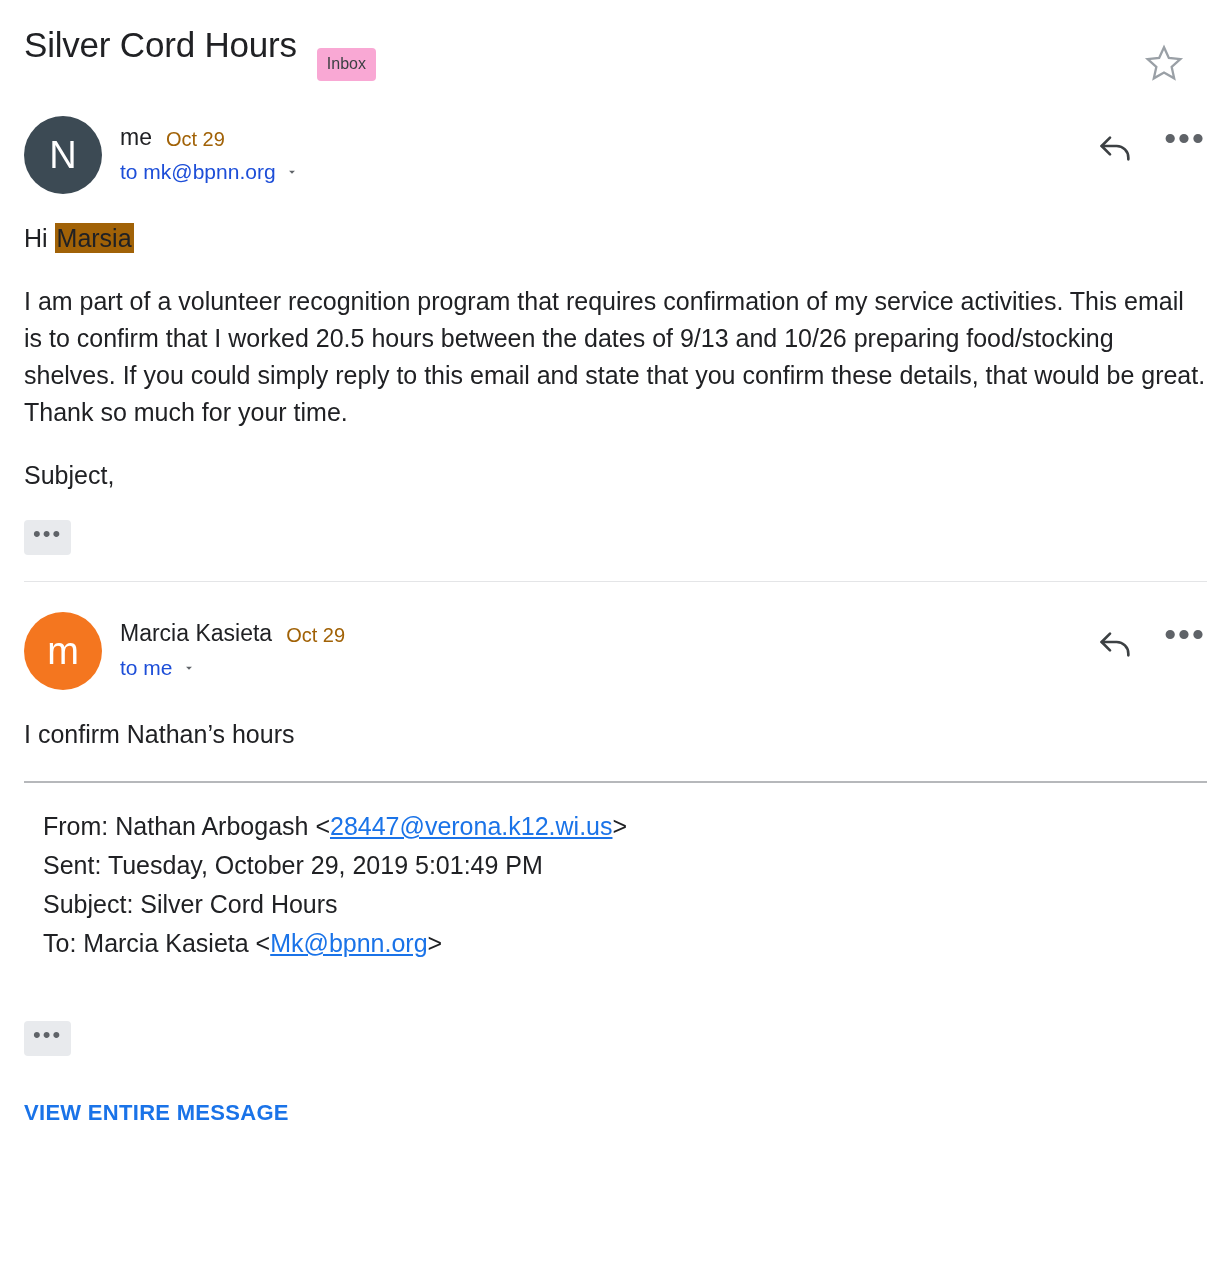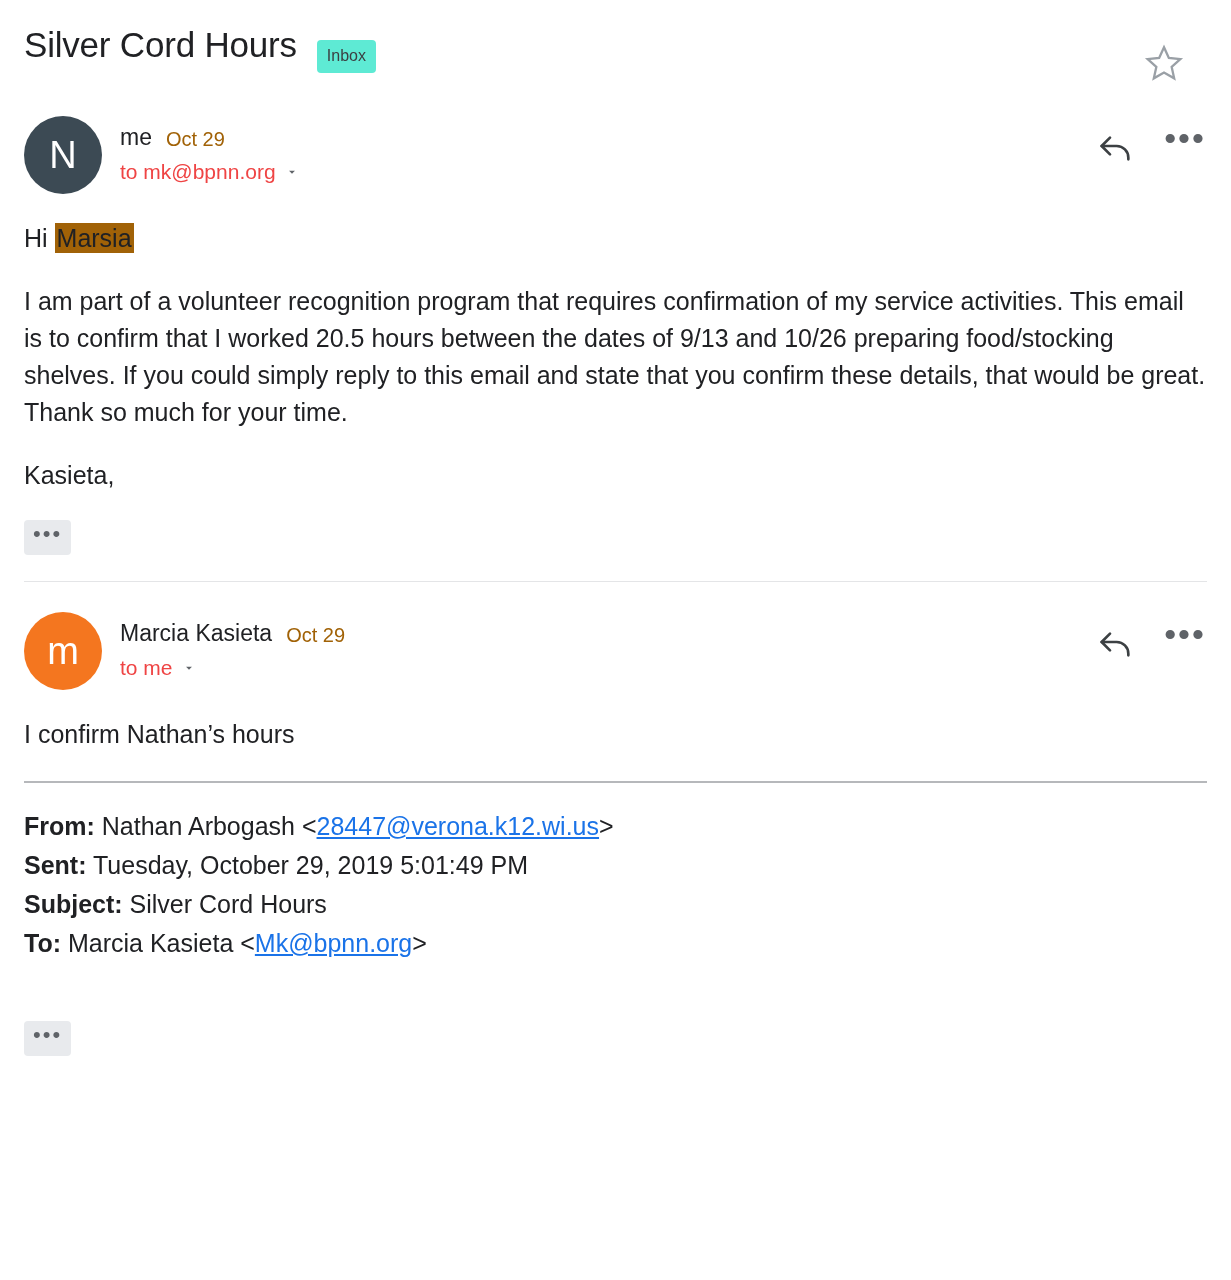--- a/index.html
+++ b/index.html
@@ -32,22 +32,22 @@
   .subject {
     font-size: 35px;
     line-height: 42px;
     font-weight: 400;
     color: #202124;
     letter-spacing: -0.2px;
     white-space: nowrap;
   }
   .inbox-chip {
     margin-left: 20px;
-    margin-top: 16px;
-    background: #5eead4;
+    margin-top: 24px;
+    background: #f9a8d4;
     color: #3c4043;
     font-size: 16px;
     line-height: 18px;
     padding: 7px 10px 8px 10px;
     border-radius: 4px;
     font-weight: 400;
     white-space: nowrap;
   }
   .header-spacer { flex: 1 1 auto; }
   .star-icon {
@@ -106,21 +106,21 @@
     line-height: 24px;
   }
   .recipient-line {
     margin-top: 9px;
     display: flex;
     align-items: center;
     white-space: nowrap;
   }
   .recipient-text {
     font-size: 21px;
-    color: #ef4444;
+    color: #1d4ed8;
     line-height: 24px;
   }
   .chev {
     margin-left: 9px;
     width: 14px;
     height: 14px;
     display: inline-block;
   }
   .chev svg { display: block; }
 
@@ -185,21 +185,21 @@
   .quote-rule {
     border: none;
     border-top: 2px solid #b6b8bb;
     margin: 28px 0 24px 0;
   }
   .quote-head {
     font-size: 25px;
     line-height: 39px;
     color: #202124;
   }
-  .quote-head b { font-weight: 700; }
+  .quote-head b { font-weight: 400; margin-left: 19px; }
 
   .view-entire {
     color: #1a73e8;
     font-size: 22px;
     font-weight: 700;
     letter-spacing: 0.3px;
     padding: 0 24px;
     margin-top: 44px;
     cursor: pointer;
     display: inline-block;
@@ -247,21 +247,21 @@
             <path d="M4 12h9a7 7 0 0 1 7 7v1"></path>
           </svg>
         </div>
         <div class="icon-btn dots-btn">•••</div>
       </div>
     </div>
 
     <div class="body-text">
       <p><span>Hi </span><span class="hl">Marsia</span></p>
       <p>I am part of a volunteer recognition program that requires confirmation of my service activities. This email is to confirm that I worked 20.5 hours between the dates of 9/13 and 10/26 preparing food/stocking shelves. If you could simply reply to this email and state that you confirm these details, that would be great. Thank so much for your time.</p>
-      <p>Kasieta,</p>
+      <p>Subject,</p>
     </div>
 
     <div class="trim-dots">•••</div>
     <div class="divider"></div>
   </div>
 
   
   <div class="message">
     <div class="msg-top">
       <div class="avatar marcia">m</div>
@@ -311,14 +311,15 @@
       </div>
       <div>
         <b>To:</b>
         <span>Marcia Kasieta &lt;</span><a class="link" href="#">Mk@bpnn.org</a><span>&gt;</span>
       </div>
     </div>
 
     <div class="trim-dots" style="margin-top:58px;">•••</div>
   </div>
 
+  <div class="view-entire">VIEW ENTIRE MESSAGE</div>
 
 </div>
 
 </body></html>

